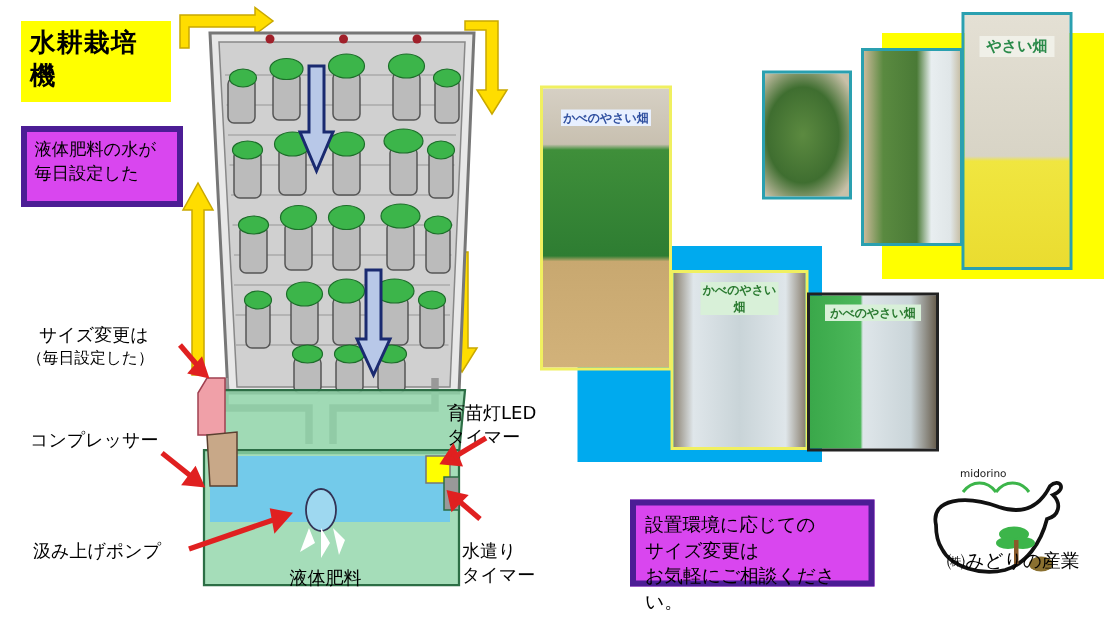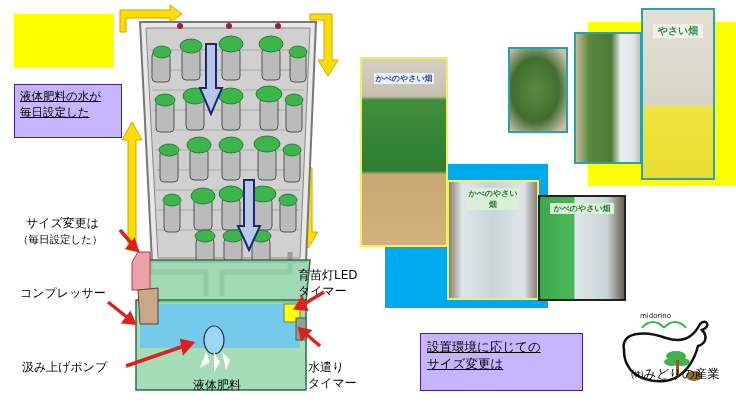--- a/index.html
+++ b/index.html
@@ -1,31 +1,32 @@
 <!DOCTYPE html>
 <html><head>
 <meta charset="utf-8">
 <style>
   html, body { margin:0; padding:0; }
   body { width:736px; height:414px; position:relative; overflow:hidden; background:#ffffff; font-family:"DejaVu Sans", sans-serif; }
   .abs { position:absolute; }
   .title-box { left:14px; top:14px; width:100px; height:54px; background:#ffff00; padding:4px 6px; box-sizing:border-box; }
   .title-line { font-size:17px; font-weight:bold; color:#000; line-height:22px; letter-spacing:1px; }
-  .note-box { background:#c4b5fd; border:1px solid #4c1d95; box-sizing:border-box; color:#000;text-decoration:underline; }
+  .note-box { background:#d946ef; border:4px solid #4c1d95; box-sizing:border-box; color:#000; }
   .note1 { left:14px; top:84px; width:108px; height:54px; padding:3px 5px; font-size:11.5px; line-height:16px; }
   .note2 { left:420px; top:333px; width:163px; height:58px; padding:4px 6px; font-size:12.5px; line-height:17px; }
   .label { font-size:12px; color:#000; line-height:15px; white-space:nowrap; }
   .label.small { font-size:10.5px; }
   .photo { box-sizing:border-box; overflow:hidden; }
   .logo-text { font-size:12.5px; color:#000; }
 </style>
 </head>
 <body>
 
 <div class="abs title-box">
+  <div class="title-line">水耕栽培機</div>
 </div>
 
 <div class="abs note-box note1">
   <div>液体肥料の水が</div>
   <div>毎日設定した</div>
 </div>
 
 <svg class="abs" style="left:110px;top:0;" width="240" height="414">
 
   <g fill="#ffdd00" stroke="#c9a800" stroke-width="1">
@@ -176,20 +177,21 @@
 </div>
 <div class="abs photo" style="left:508px;top:47px;width:60px;height:86px;border:2px solid #2aa0b0;background:radial-gradient(ellipse at 45% 50%,#5c8a40 0%,#3f6e30 55%,#c8c0a8 90%);"></div>
 <div class="abs photo" style="left:574px;top:32px;width:68px;height:132px;border:2px solid #2aa0b0;background:linear-gradient(90deg,#c8b898 0%,#5a8a40 20%,#4a7a36 55%,#e8eef0 70%,#e0e6e8 90%,#c8c0a8 100%);"></div>
 <div class="abs photo" style="left:641px;top:8px;width:74px;height:172px;border:2px solid #2aa0b0;background:linear-gradient(180deg,#e4e0d4 0%,#d8d4c6 56%,#f0e640 58%,#eadc30 100%);">
   <div style="margin:14px 10px 0;background:#f0f0e8;color:#2a8a4a;font-size:10px;font-weight:bold;text-align:center;">やさい畑</div>
 </div>
 
 <div class="abs note-box note2">
   <div>設置環境に応じての</div>
   <div>サイズ変更は</div>
+  <div>お気軽にご相談ください。</div>
 </div>
 
 <svg class="abs" style="left:614px;top:310px;" width="100" height="76">
   <path d="M10,40 C6,22 30,20 52,28 C70,34 80,26 86,14 C92,8 98,16 88,20 C94,26 92,34 84,36 C80,52 70,66 56,70 C40,74 20,68 14,56 C10,50 10,44 10,40 Z" fill="none" stroke="#111" stroke-width="2.5"></path>
   <path d="M28,18 C34,10 44,10 50,18 M50,18 C56,10 66,10 72,18" fill="none" stroke="#3cb54a" stroke-width="2"></path>
   <g fill="#3cb54a">
       <ellipse cx="62" cy="46" rx="10" ry="5"></ellipse>
       <ellipse cx="58" cy="52" rx="8" ry="4"></ellipse>
       <ellipse cx="68" cy="52" rx="8" ry="4"></ellipse>
     </g>

